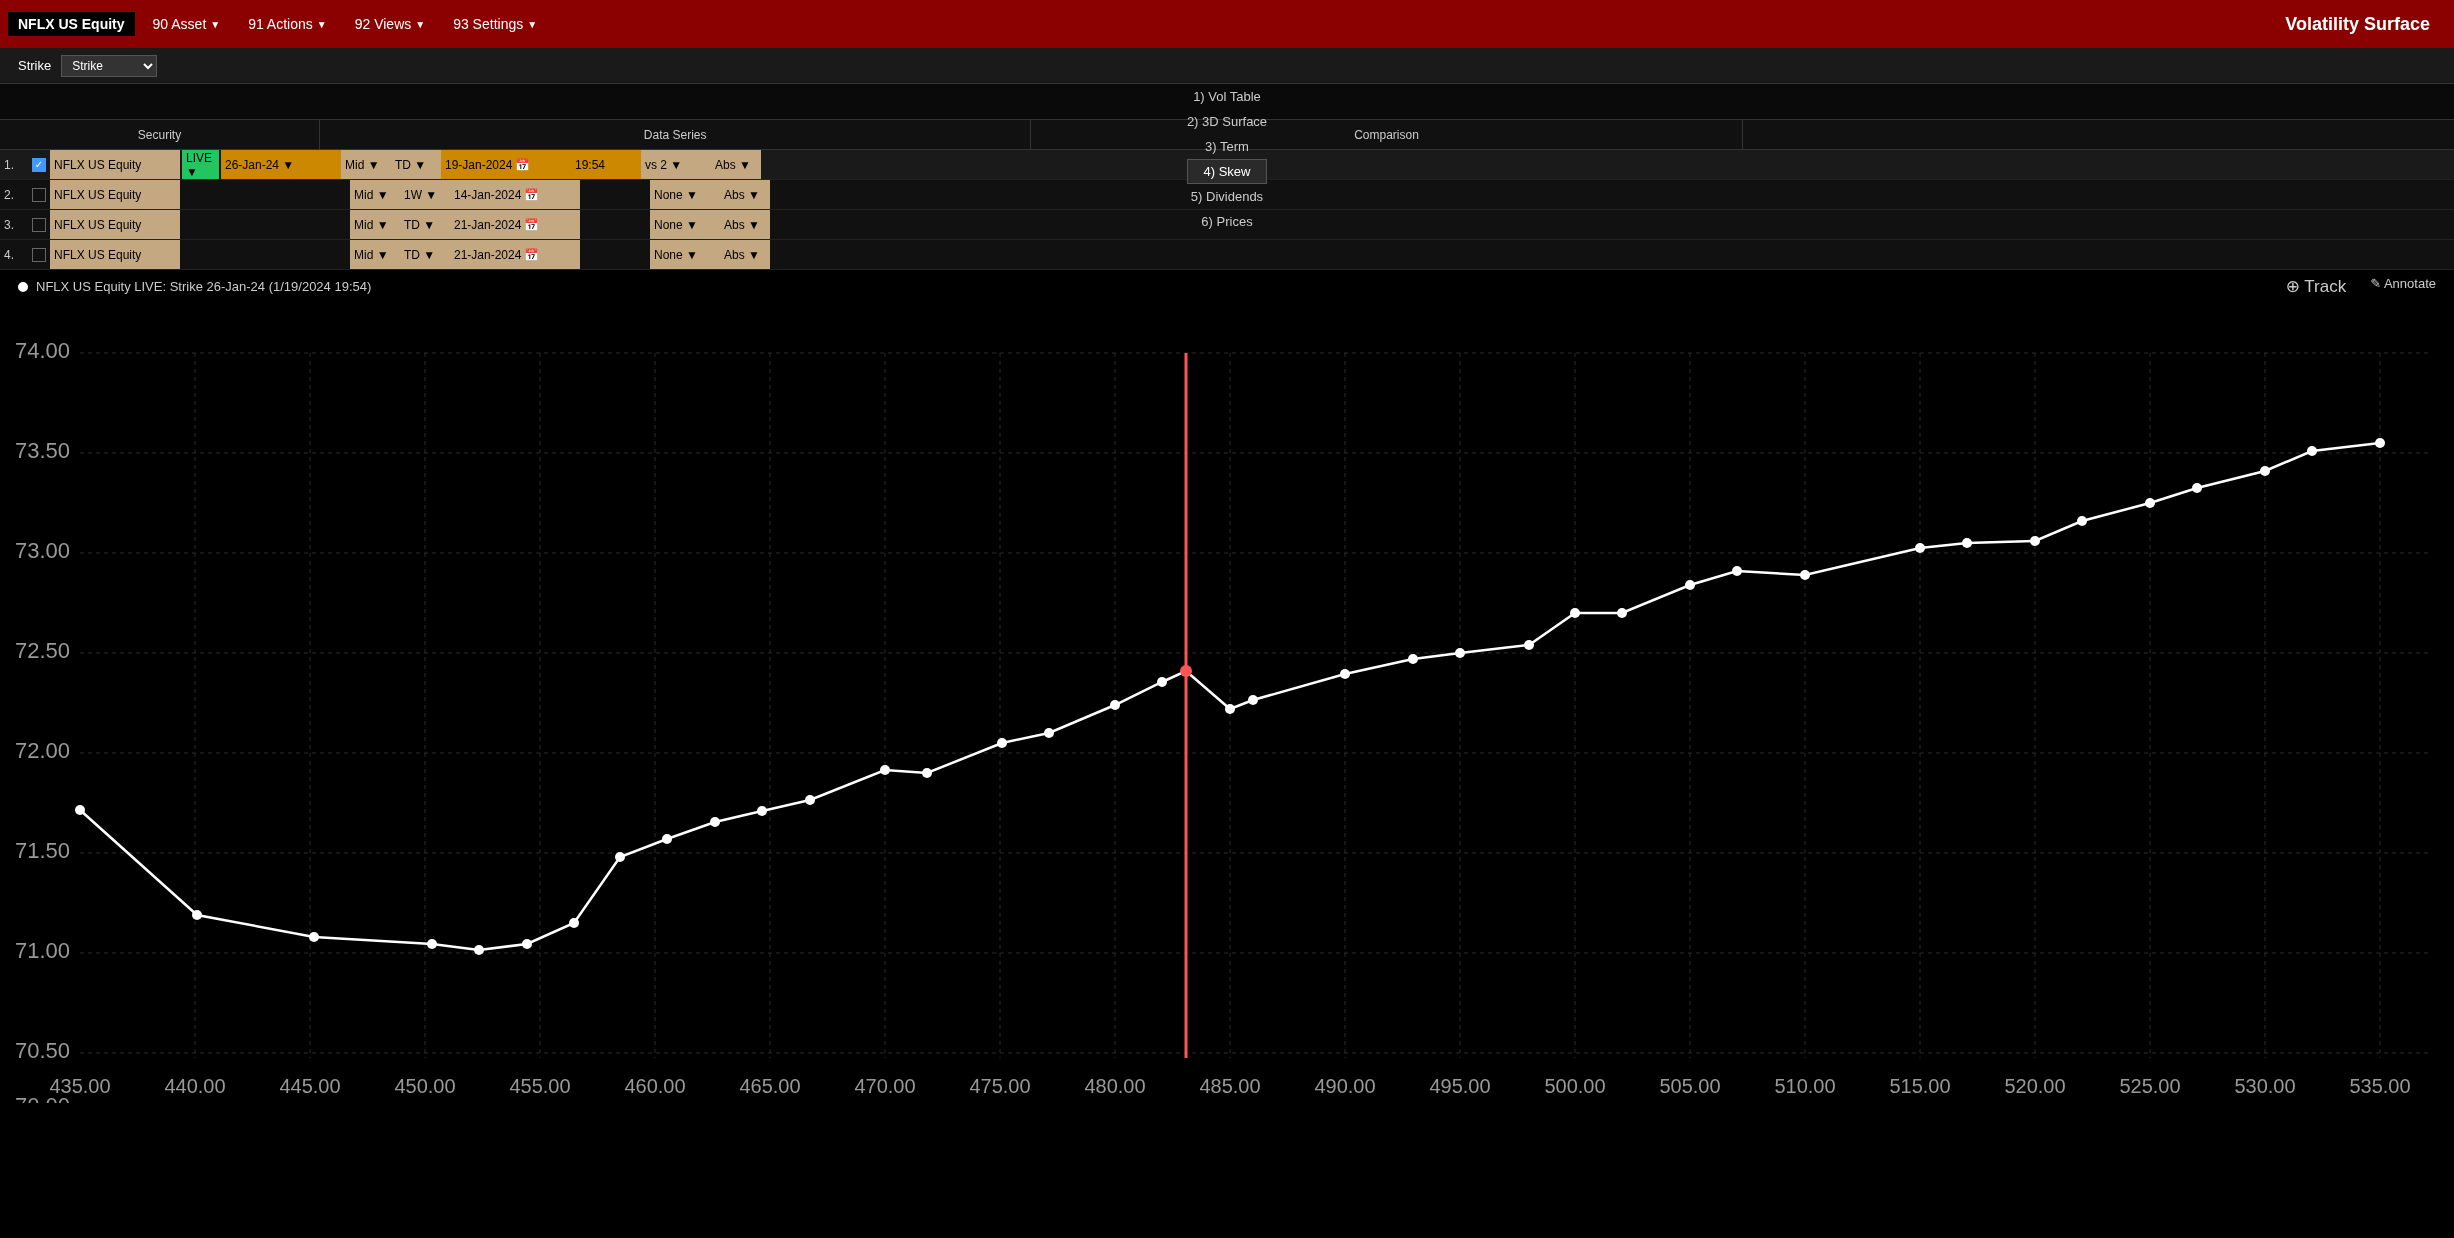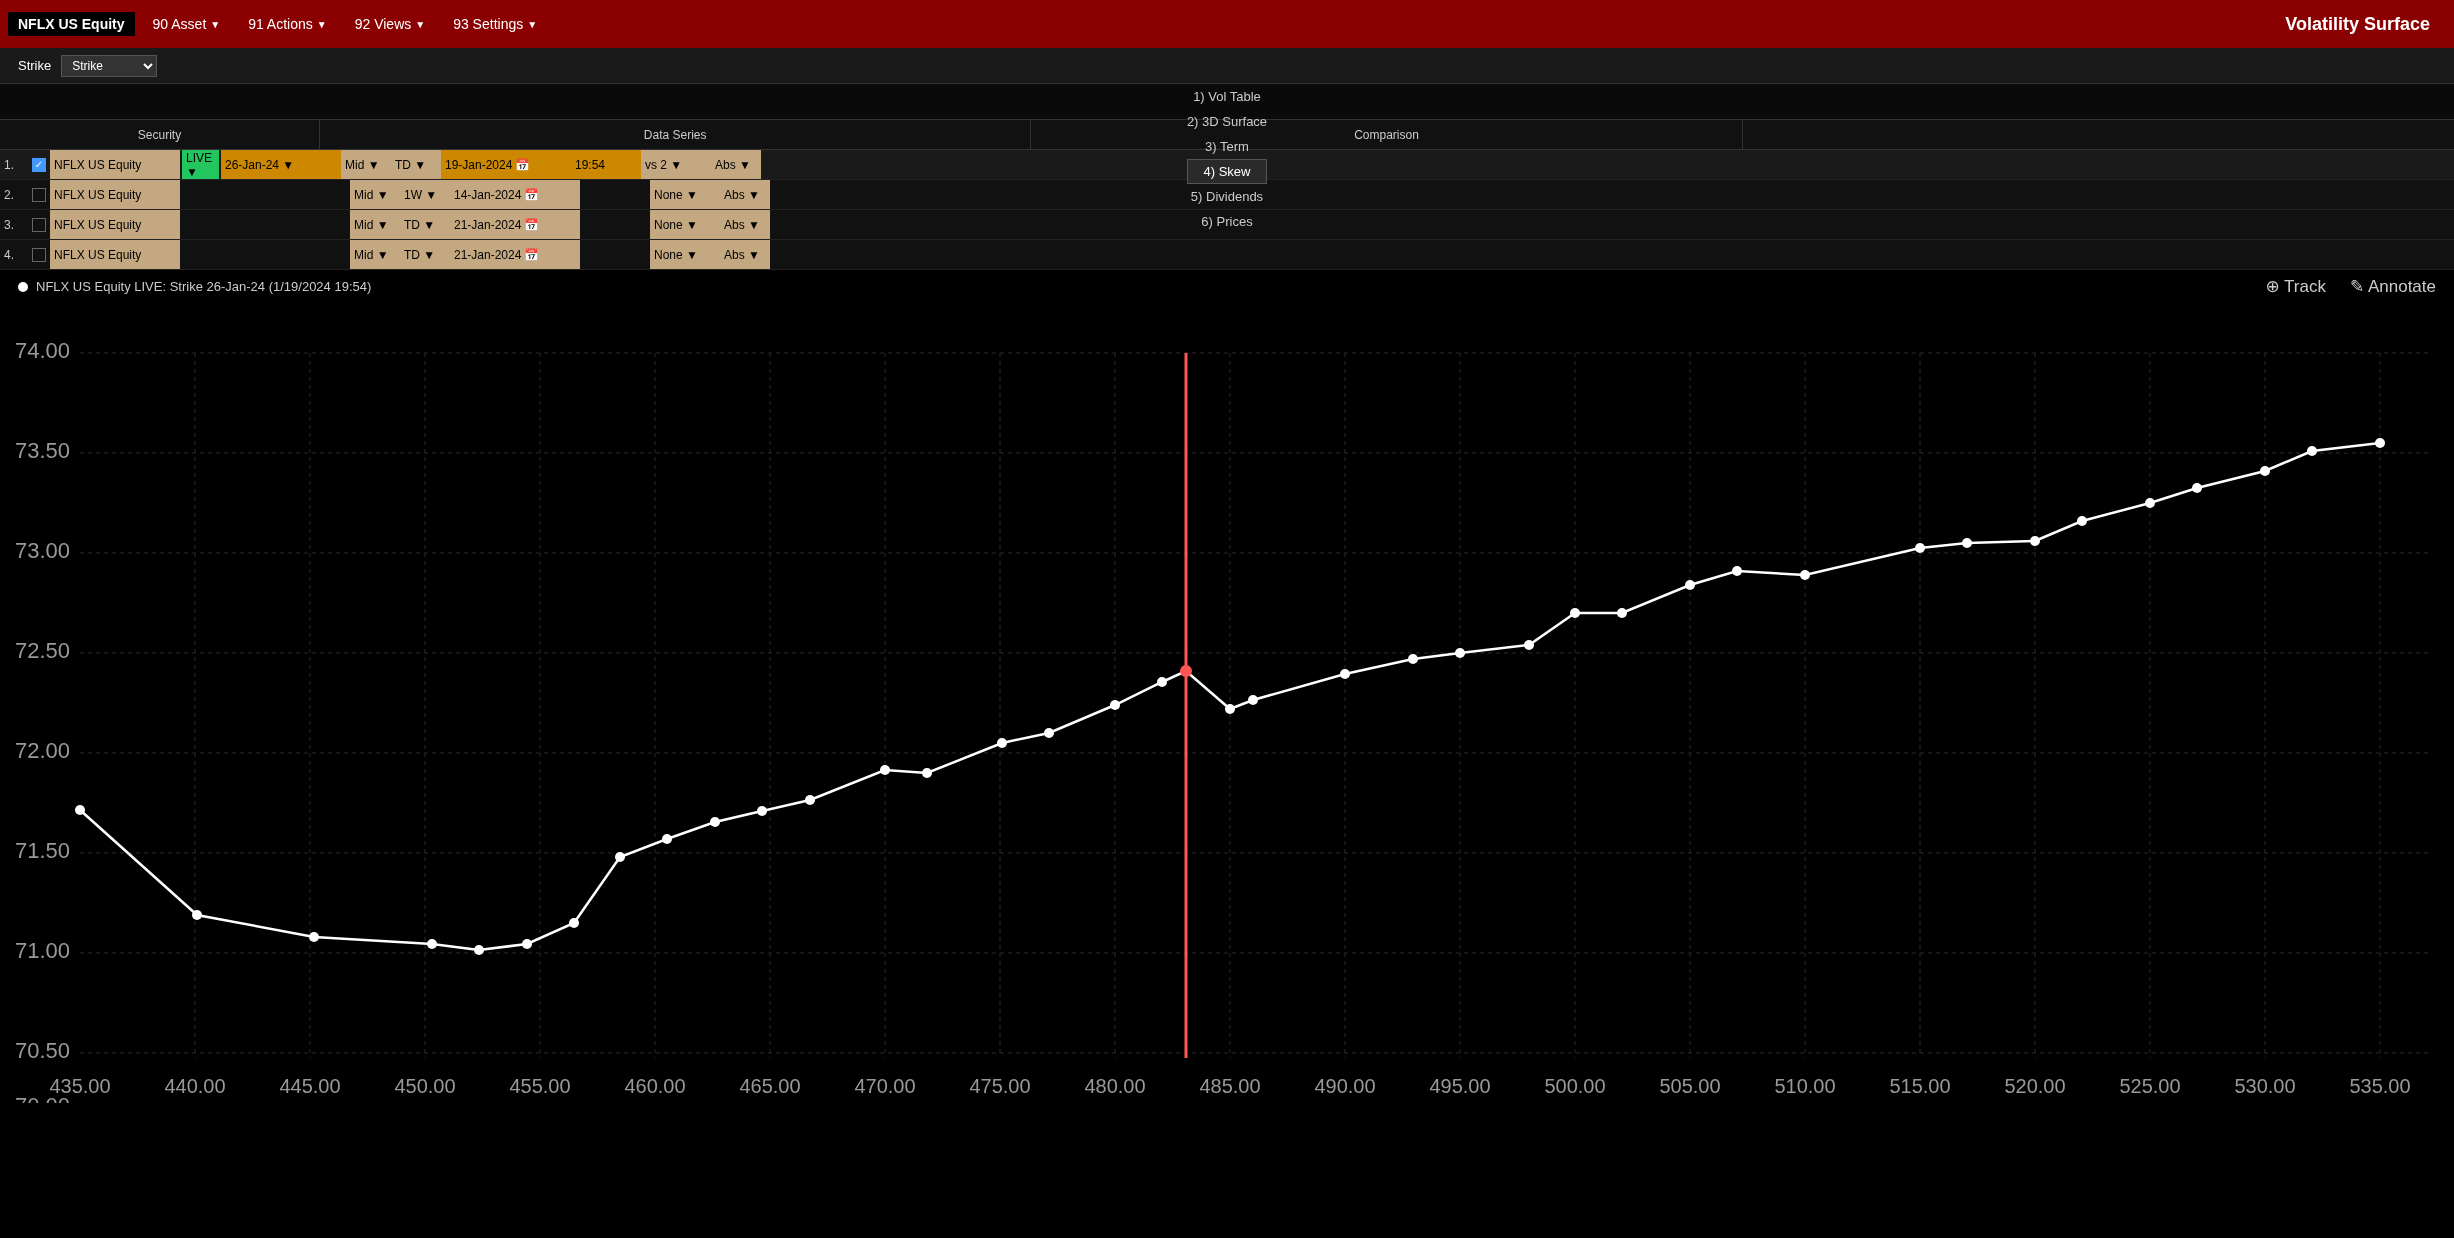--- a/index.html
+++ b/index.html
@@ -247,21 +247,21 @@
   </div>
 </div>
 
 <div style="display:flex; justify-content:space-between; align-items:center; padding:6px 18px; background:#000;">
   <div style="display:flex; align-items:center; gap:8px;">
     <span style="display:inline-block;width:10px;height:10px;border-radius:50%;background:#fff;border:2px solid #fff;"></span>
     <span style="color:#ccc; font-size:13px;">NFLX US Equity LIVE: Strike 26-Jan-24 (1/19/2024 19:54)</span>
   </div>
   <div style="display:flex; gap:24px;">
     <span style="color:#ccc; font-size:17px; cursor:pointer;">⊕ Track</span>
-    <span style="color:#ccc; font-size:17px; cursor:pointer;">✎ Annotate</span>
+    <span style="color:#ccc; font-size:13px; cursor:pointer;">✎ Annotate</span>
   </div>
 </div>
 
 <div id="chart-area" style="background:#ec4899; padding: 0 0 0 0;">
   <svg id="main-chart" viewBox="0 0 2454 800" preserveAspectRatio="none" style="width:2454px; height:800px; display:block;">
 
     <rect x="0" y="0" width="2454" height="800" fill="#000"></rect>
 
     <line x1="80" y1="50" x2="2430" y2="50" stroke="#2a2a2a" stroke-width="1" stroke-dasharray="4,4"></line>
     <line x1="80" y1="150" x2="2430" y2="150" stroke="#2a2a2a" stroke-width="1" stroke-dasharray="4,4"></line>

